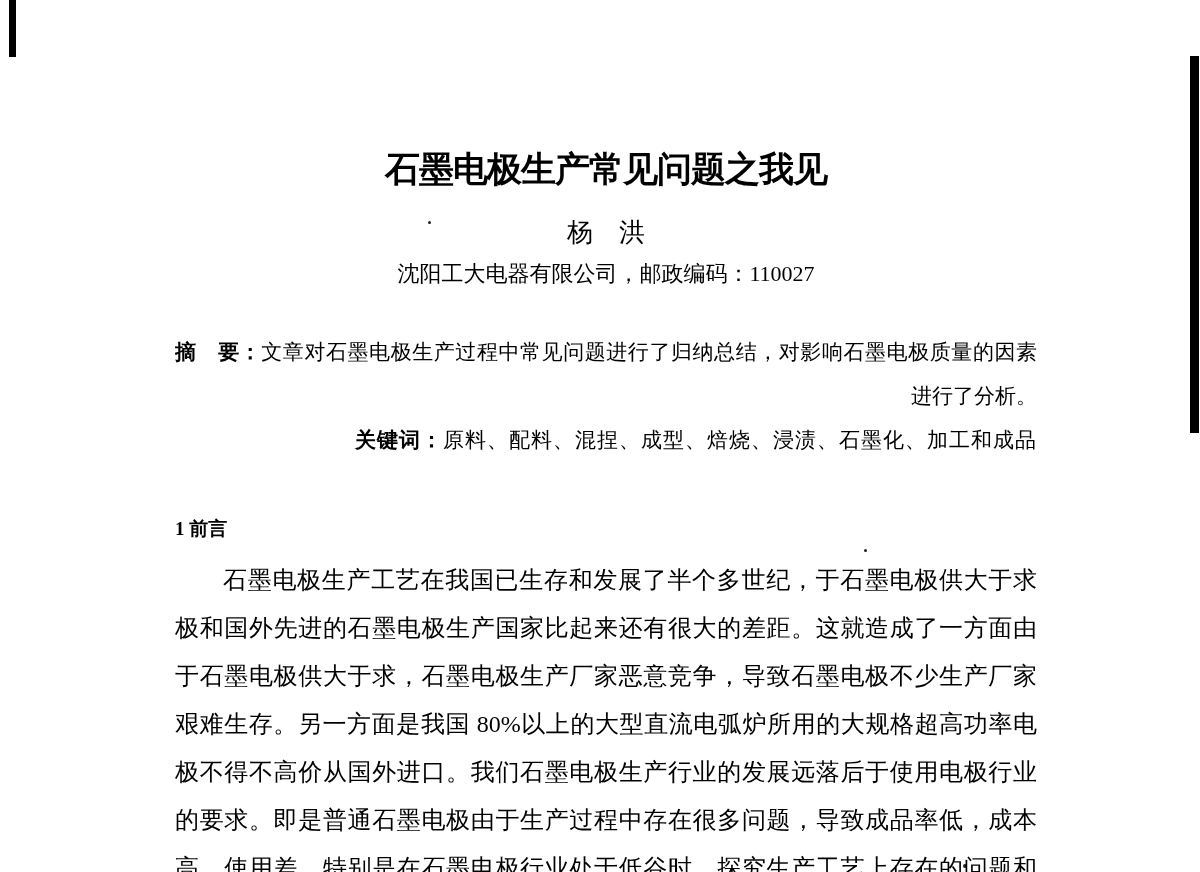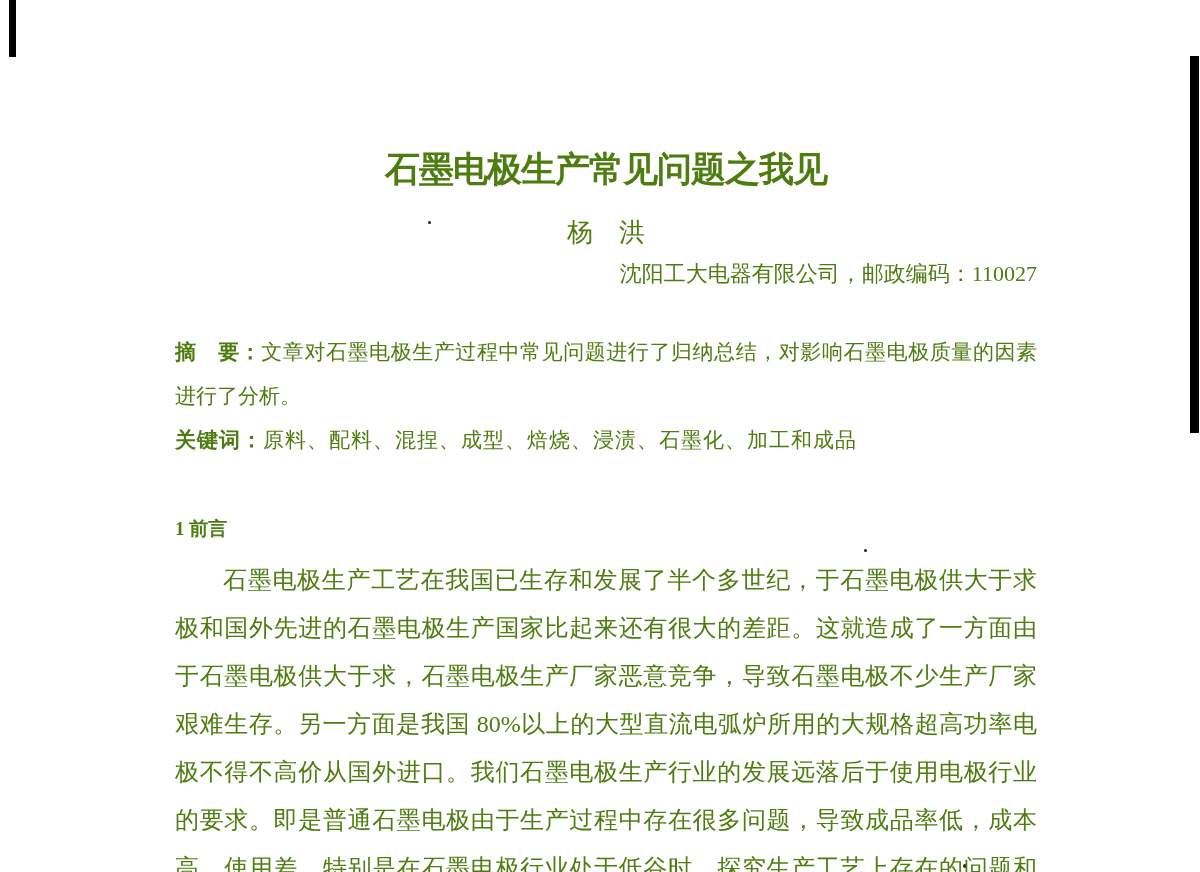--- a/index.html
+++ b/index.html
@@ -7,21 +7,21 @@
     padding: 0;
     background: #ffffff;
   }
   .page {
     position: relative;
     width: 1200px;
     height: 872px;
     background: #ffffff;
     overflow: hidden;
     font-family: "Liberation Serif", "DejaVu Serif", serif;
-    color: #4d7c0f;
+    color: #000000;
   }
   
   .artifact { position: absolute; background: #000000; }
   .left-tick  { left: 9px;    top: 0;     width: 7px; height: 57px; }
   .right-bar  { left: 1190px; top: 56px;  width: 9px; height: 377px; }
   .speck { position: absolute; background: #222222; border-radius: 50%; }
   .speck-1 { left: 428px; top: 221px; width: 3px; height: 3px; }
   .speck-2 { left: 864px; top: 549px; width: 3px; height: 3px; }
   .speck-3 { left: 963px; top: 864px; width: 4px; height: 4px; }
 
@@ -45,21 +45,21 @@
     text-align: center;
     font-size: 26px;
     font-weight: normal;
     line-height: 1.1;
     white-space: pre;
   }
   .affiliation {
     position: absolute;
     left: 175px; top: 261px;
     width: 862px;
-    text-align: right;
+    text-align: center;
     font-size: 22px;
     line-height: 1.15;
   }
   .abstract {
     position: absolute;
     left: 175px; top: 330px;
     width: 862px;
     font-size: 21px;
     line-height: 44px;
   }
@@ -79,21 +79,21 @@
     font-size: 24px;
     line-height: 48px;
   }
   .jline {
     text-align: justify;
     text-align-last: justify;
     text-justify: inter-character;
     overflow: hidden;
     white-space: normal;
   }
-  .lline { text-align: left; }
+  .lline { text-align: right; }
   .kw { letter-spacing: 1px; }
   .b { font-weight: bold; }
   .indent { text-indent: 48px; }
   .pline { height: 48px; }
 </style>
 </head>
 <body>
 
 <div class="page">
 

